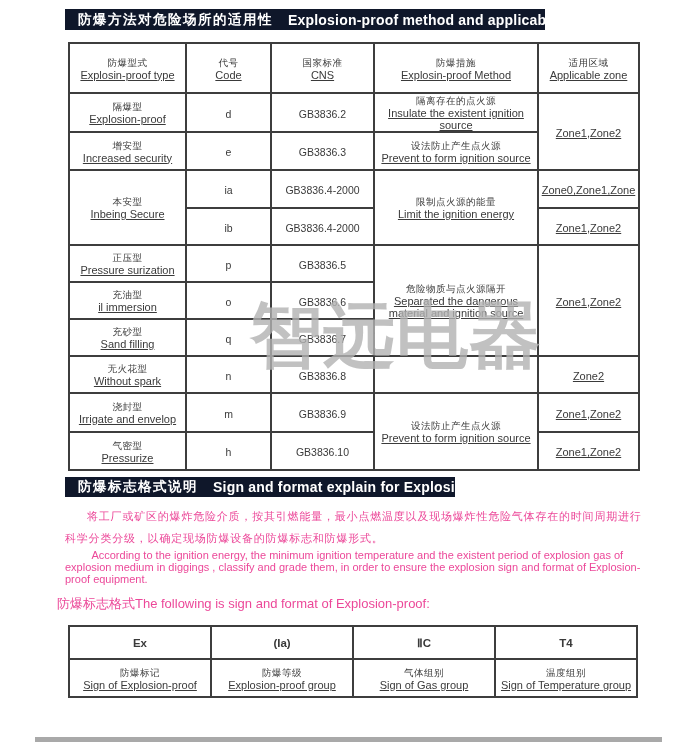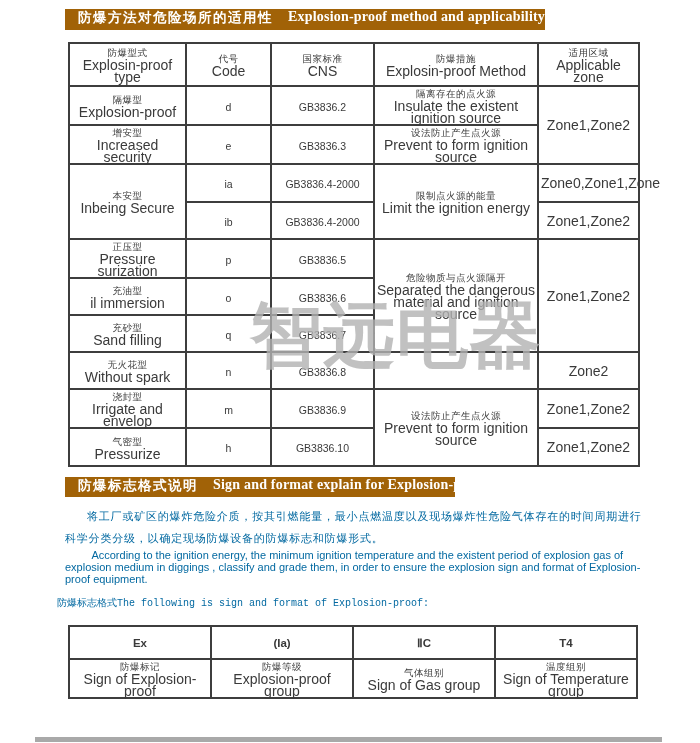--- a/index.html
+++ b/index.html
@@ -2,53 +2,53 @@
 <html><head>
 <meta charset="utf-8">
 <style>
   html,body{margin:0;padding:0;}
   body{
     width:700px;height:743px;background:#ffffff;position:relative;
     font-family:"Liberation Sans", sans-serif;color:#3a3a3a;overflow:hidden;
   }
   
   .bar{
-    position:absolute;background:#a16207;color:#ffffff;
-    display:flex;font-weight:bold;white-space:nowrap;font-family:Liberation Serif, serif;
+    position:absolute;background:#0f172a;color:#ffffff;
+    display:flex;align-items:center;font-weight:bold;white-space:nowrap;
   }
   #bar1{left:65px;top:9px;width:480px;height:21px;}
   #bar2{left:65px;top:477px;width:390px;height:20px;}
   .bar .zh-title{font-size:13.5px;margin-left:13px;letter-spacing:1.5px;}
   .bar .en-title{font-size:14px;margin-left:15px;letter-spacing:0.2px;}
 
   
   table{border-collapse:collapse;table-layout:fixed;}
   #main-table{position:absolute;left:68px;top:42px;width:570px;}
   #main-table td{
     border:2px solid #3d3d3d;text-align:center;vertical-align:middle;
     padding:0 2px;color:#3a3a3a;
   }
   .zh{font-size:9.5px;line-height:13px;letter-spacing:0.5px;}
-  .en{font-size:14px;line-height:12px;}
+  .en{font-size:11px;line-height:12px;text-decoration:underline;}
   .code-txt,.cns-txt{font-size:10.5px;}
 
   
   #watermark{
     position:absolute;left:250px;top:293px;width:300px;height:90px;
     font-size:72px;line-height:84px;font-weight:bold;color:#b2b2b2;
     opacity:0.8;z-index:3;white-space:nowrap;pointer-events:none;
     letter-spacing:1px;
   }
 
   
-  #text-block{position:absolute;left:57px;top:505px;width:588px;color:#0369a1;}
+  #text-block{position:absolute;left:57px;top:505px;width:588px;color:#ec4899;}
   #text-block p{margin:0;}
   .para-zh{font-size:11px;line-height:22px;text-indent:2em;margin-left:8px !important;letter-spacing:0.8px;}
   .para-en{font-size:11px;line-height:12px;text-indent:2.4em;margin-left:8px !important;}
-  .fmt-line{font-size:10px;line-height:20px;margin-top:9px !important;font-family:Liberation Mono, monospace;}
+  .fmt-line{font-size:13px;line-height:20px;margin-top:9px !important;}
 
   
   #sign-table{position:absolute;left:68px;top:625px;width:570px;}
   #sign-table td{
     border:2px solid #3d3d3d;text-align:center;vertical-align:middle;
     padding:0 2px;color:#3a3a3a;
   }
   #sign-table .val-row td{height:31px;font-weight:bold;font-size:11.5px;}
   #sign-table .lbl-row td{height:36px;}
 
@@ -68,21 +68,21 @@
 
 <table id="main-table">
   <colgroup>
       <col style="width:117px">
       <col style="width:85px">
       <col style="width:103px">
       <col style="width:164px">
       <col style="width:101px">
     </colgroup>
   <tbody>
-      <tr style="height:43px">
+      <tr style="height:50px">
     <td>
       <div class="zh">防爆型式</div>
       <div class="en">Explosin-proof type</div>
     </td>
     <td>
       <div class="zh">代号</div>
       <div class="en">Code</div>
     </td>
     <td>
       <div class="zh">国家标准</div>

